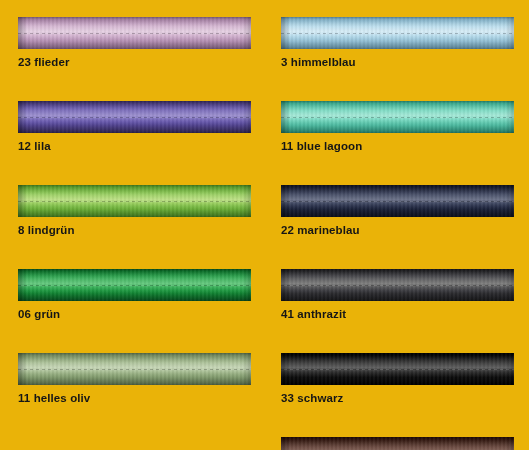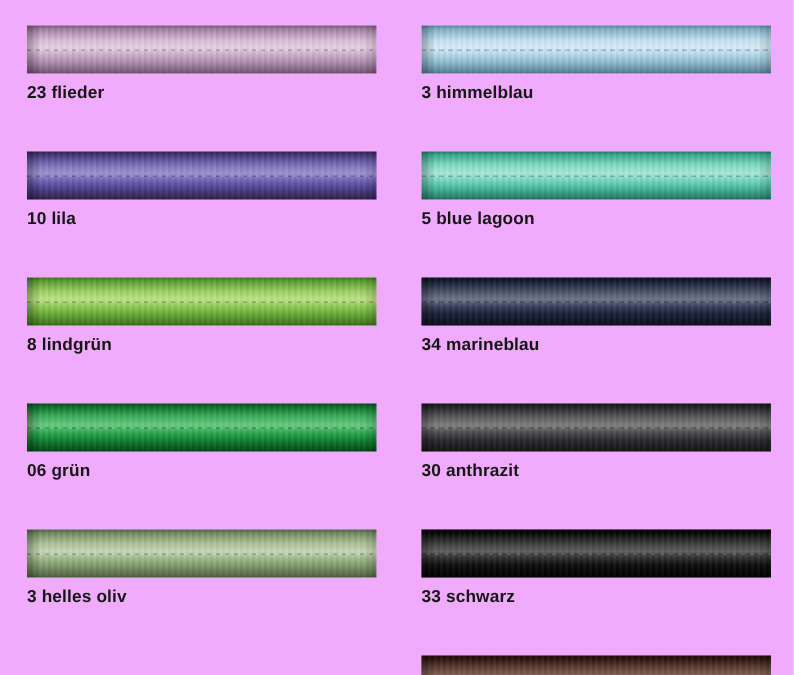--- a/index.html
+++ b/index.html
@@ -12,21 +12,21 @@
     height: 450px;
     background: #ffffff;
     font-family: "Liberation Sans", sans-serif;
     overflow: hidden;
   }
 
   .board {
     position: relative;
     width: 529px;
     height: 450px;
-    background: #f0abfc;
+    background: #eab308;
   }
 
   .column {
     position: absolute;
     top: 0;
     width: 233px;
   }
   .column-left  { left: 18px; }
   .column-right { left: 281px; }
 
@@ -132,21 +132,21 @@
         <div class="swatch-label">23 flieder</div>
       </div>
       <div class="swatch-row">
         <div class="swatch" style="background: linear-gradient(rgb(66, 52, 112) 0%, rgb(95, 79, 170) 22%, rgb(121, 105, 189) 45%, rgb(95, 79, 170) 66%, rgb(66, 52, 112) 100%);">
           <div class="weave"></div>
           <div class="sheen"></div>
           <div class="stitch"></div>
           <div class="cap-left"></div>
           <div class="cap-right"></div>
         </div>
-        <div class="swatch-label">10 lila</div>
+        <div class="swatch-label">12 lila</div>
       </div>
       <div class="swatch-row">
         <div class="swatch" style="background: linear-gradient(rgb(87, 165, 42) 0%, rgb(124, 193, 65) 22%, rgb(166, 213, 92) 45%, rgb(124, 193, 65) 66%, rgb(87, 165, 42) 100%);">
           <div class="weave"></div>
           <div class="sheen"></div>
           <div class="stitch"></div>
           <div class="cap-left"></div>
           <div class="cap-right"></div>
         </div>
         <div class="swatch-label">8 lindgrün</div>
@@ -162,21 +162,21 @@
         <div class="swatch-label">06 grün</div>
       </div>
       <div class="swatch-row">
         <div class="swatch" style="background: linear-gradient(rgb(116, 143, 96) 0%, rgb(147, 174, 124) 22%, rgb(178, 199, 157) 45%, rgb(147, 174, 124) 66%, rgb(116, 143, 96) 100%);">
           <div class="weave"></div>
           <div class="sheen"></div>
           <div class="stitch"></div>
           <div class="cap-left"></div>
           <div class="cap-right"></div>
         </div>
-        <div class="swatch-label">3 helles oliv</div>
+        <div class="swatch-label">11 helles oliv</div>
       </div>
     </div>
   <div class="column column-right">
       <div class="swatch-row">
         <div class="swatch" style="background: linear-gradient(rgb(127, 184, 212) 0%, rgb(168, 212, 232) 22%, rgb(200, 229, 242) 45%, rgb(168, 212, 232) 66%, rgb(127, 184, 212) 100%);">
           <div class="weave"></div>
           <div class="sheen"></div>
           <div class="stitch"></div>
           <div class="cap-left"></div>
           <div class="cap-right"></div>
@@ -184,41 +184,41 @@
         <div class="swatch-label">3 himmelblau</div>
       </div>
       <div class="swatch-row">
         <div class="swatch" style="background: linear-gradient(rgb(52, 177, 148) 0%, rgb(94, 208, 180) 22%, rgb(133, 224, 201) 45%, rgb(94, 208, 180) 66%, rgb(52, 177, 148) 100%);">
           <div class="weave"></div>
           <div class="sheen"></div>
           <div class="stitch"></div>
           <div class="cap-left"></div>
           <div class="cap-right"></div>
         </div>
-        <div class="swatch-label">5 blue lagoon</div>
+        <div class="swatch-label">11 blue lagoon</div>
       </div>
       <div class="swatch-row">
         <div class="swatch" style="background: linear-gradient(rgb(18, 24, 40) 0%, rgb(32, 40, 68) 22%, rgb(56, 65, 95) 45%, rgb(32, 40, 68) 66%, rgb(18, 24, 40) 100%);">
           <div class="weave"></div>
           <div class="sheen"></div>
           <div class="stitch"></div>
           <div class="cap-left"></div>
           <div class="cap-right"></div>
         </div>
-        <div class="swatch-label">34 marineblau</div>
+        <div class="swatch-label">22 marineblau</div>
       </div>
       <div class="swatch-row">
         <div class="swatch" style="background: linear-gradient(rgb(30, 30, 33) 0%, rgb(53, 53, 58) 22%, rgb(80, 80, 79) 45%, rgb(53, 53, 58) 66%, rgb(30, 30, 33) 100%);">
           <div class="weave"></div>
           <div class="sheen"></div>
           <div class="stitch"></div>
           <div class="cap-left"></div>
           <div class="cap-right"></div>
         </div>
-        <div class="swatch-label">30 anthrazit</div>
+        <div class="swatch-label">41 anthrazit</div>
       </div>
       <div class="swatch-row">
         <div class="swatch" style="background: linear-gradient(rgb(0, 0, 0) 0%, rgb(18, 18, 18) 22%, rgb(38, 38, 38) 45%, rgb(18, 18, 18) 66%, rgb(0, 0, 0) 100%);">
           <div class="weave"></div>
           <div class="sheen"></div>
           <div class="stitch"></div>
           <div class="cap-left"></div>
           <div class="cap-right"></div>
         </div>
         <div class="swatch-label">33 schwarz</div>

